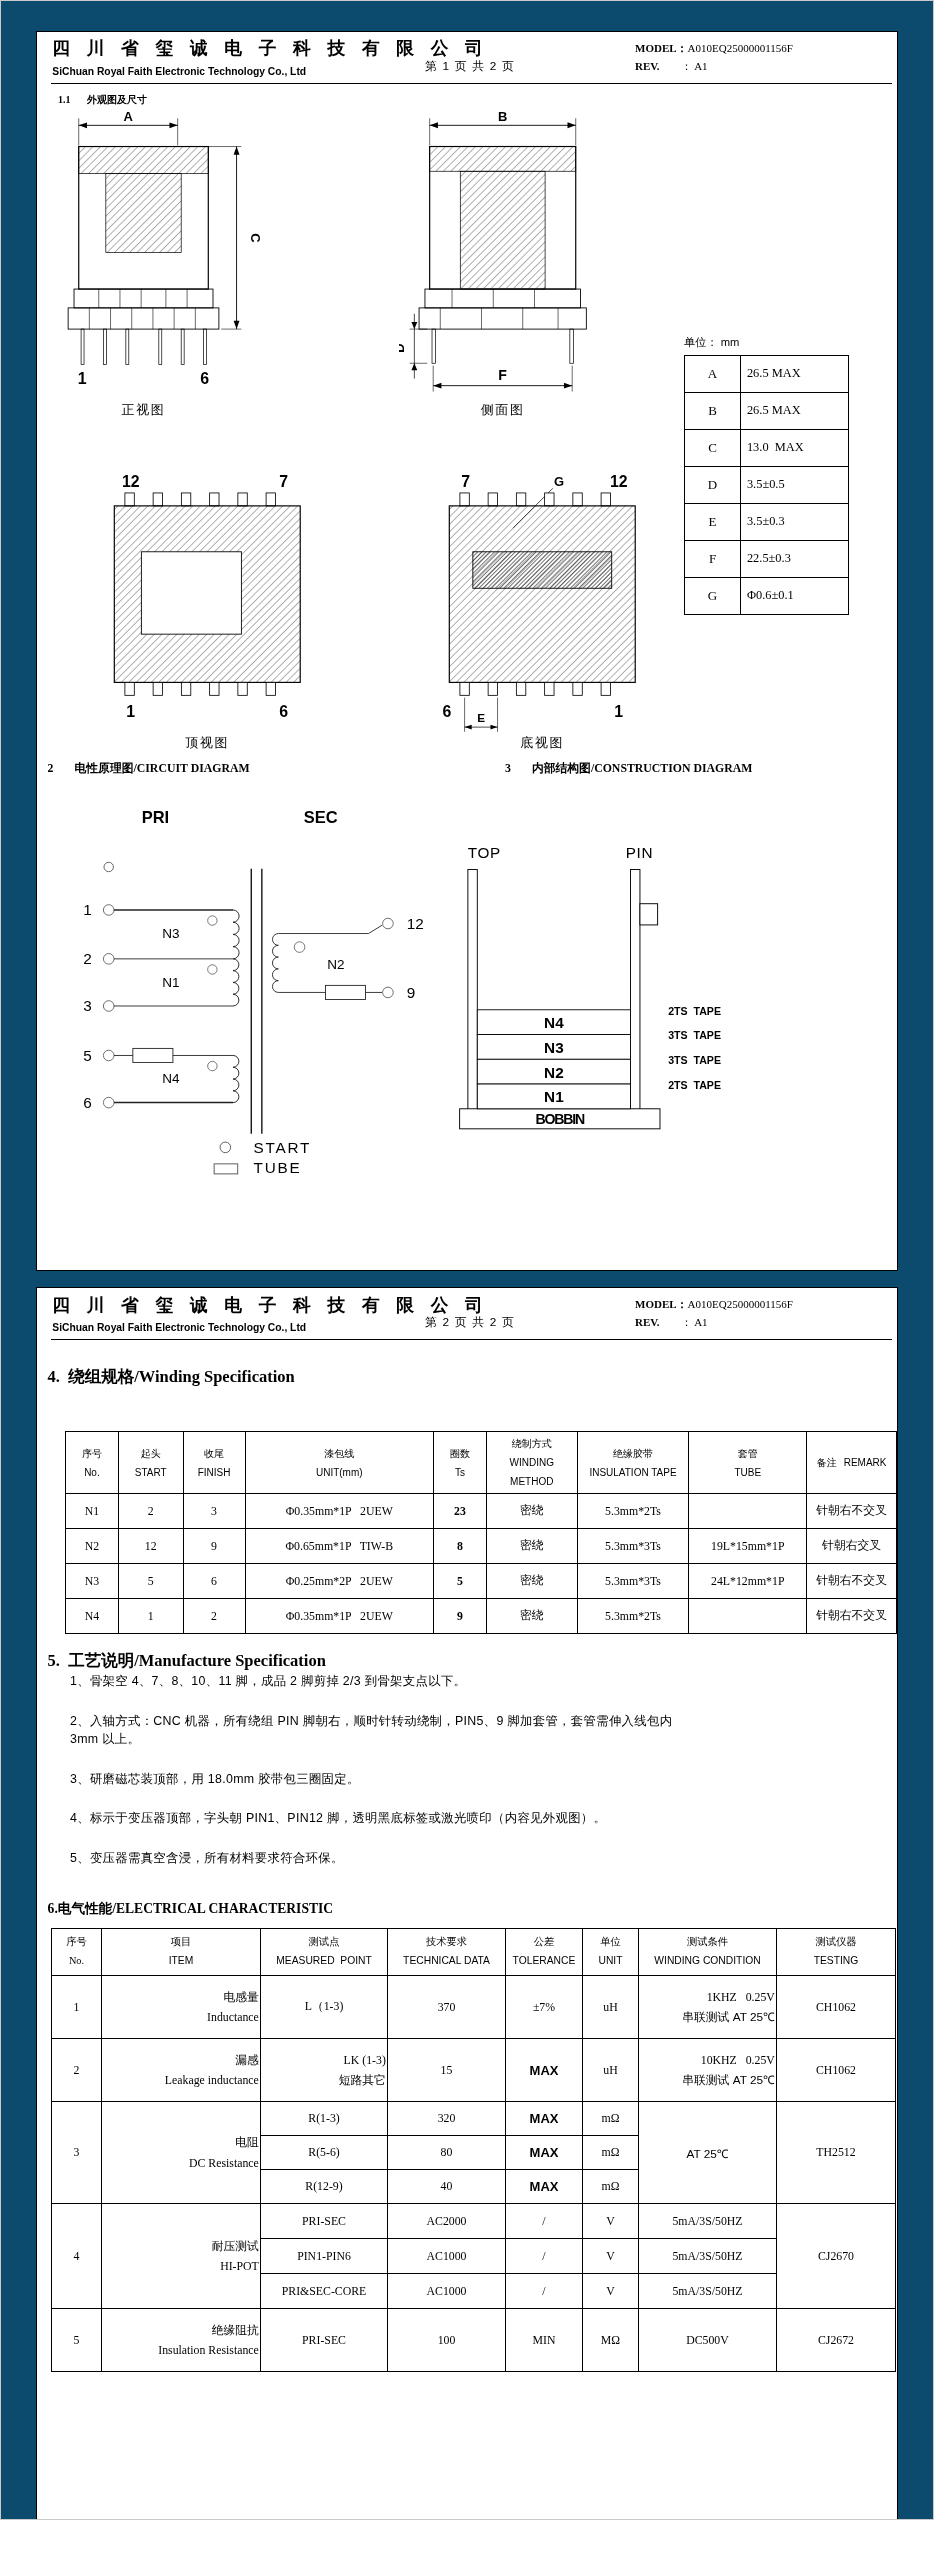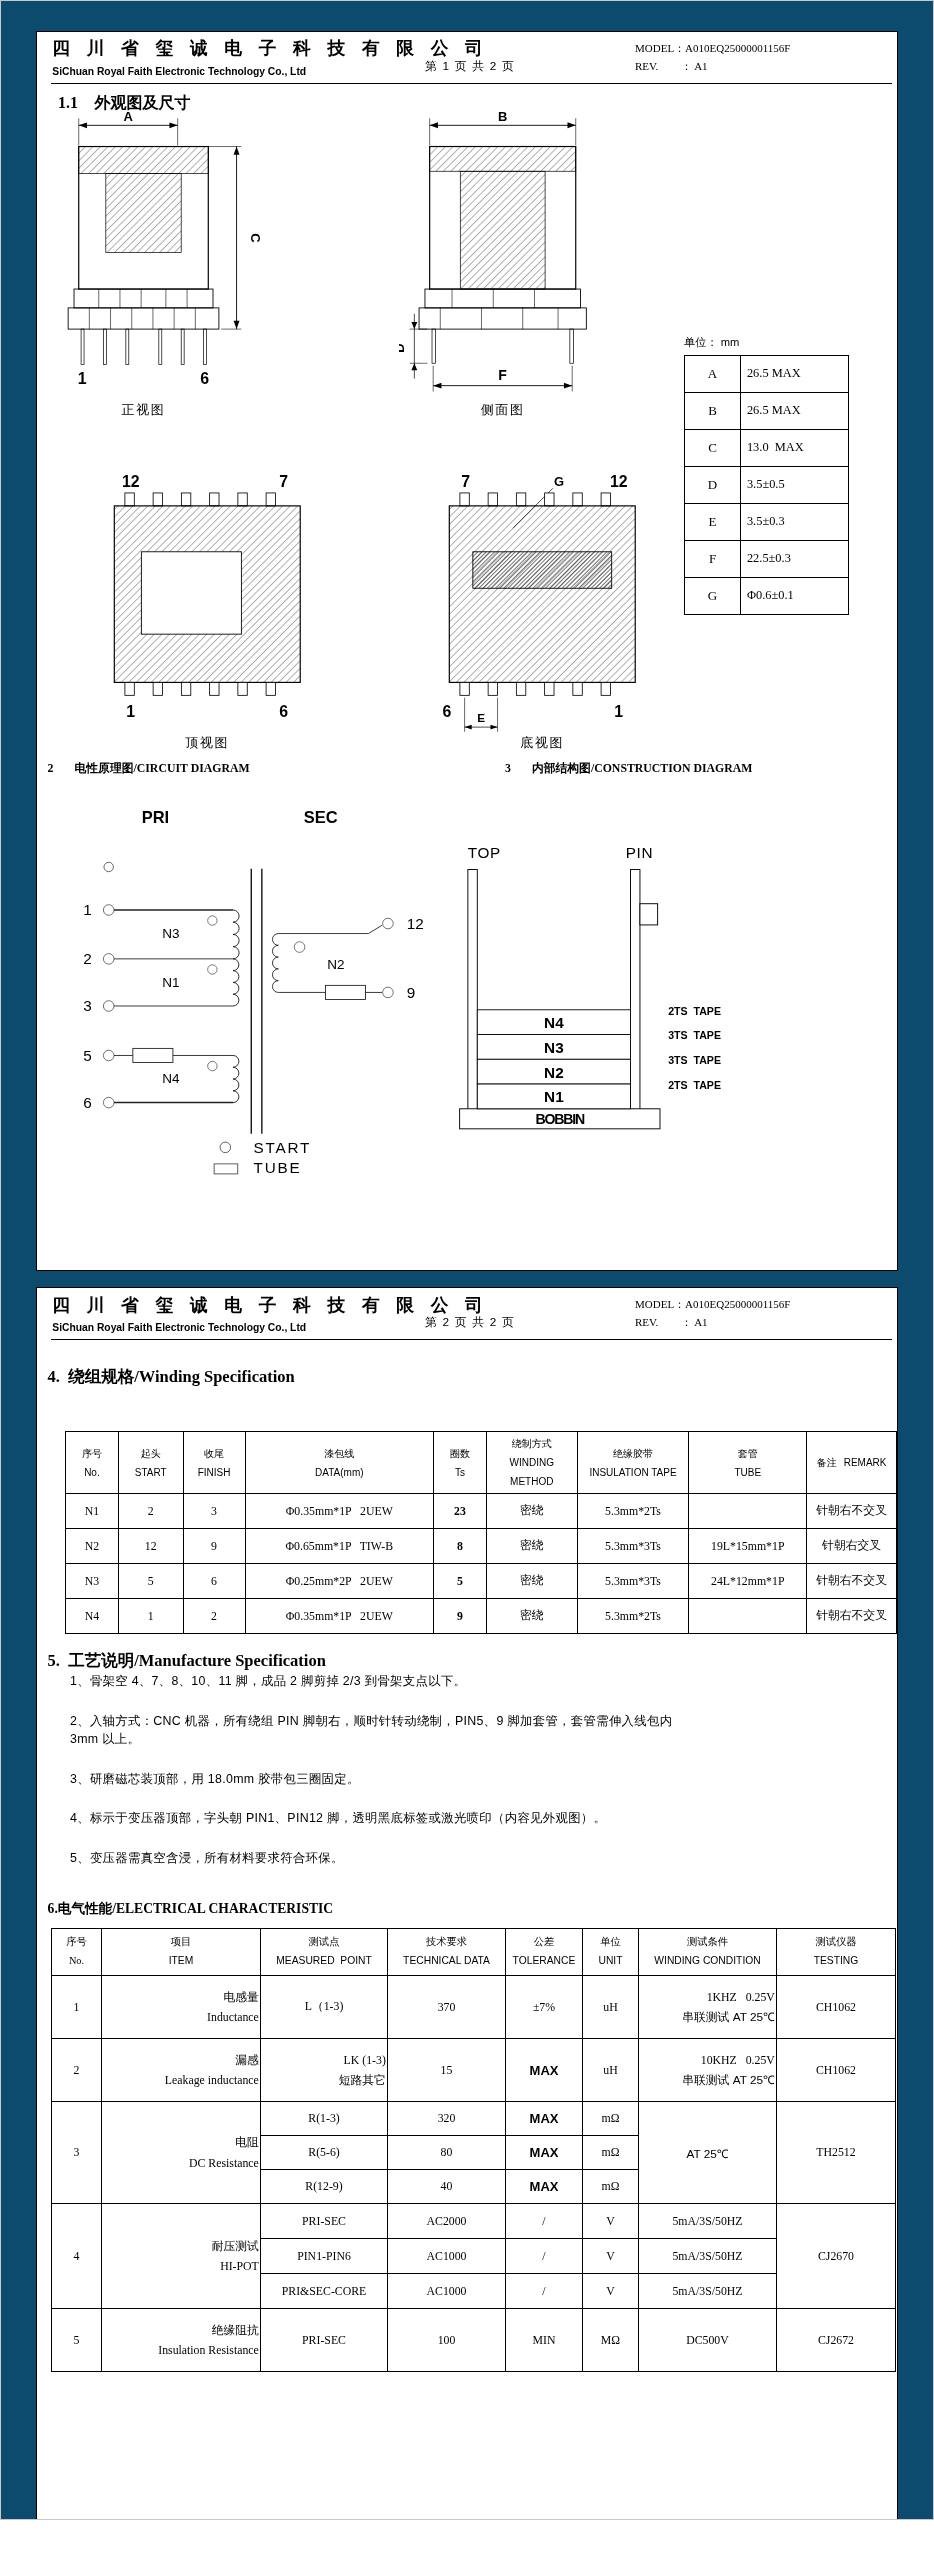--- a/index.html
+++ b/index.html
@@ -10,28 +10,28 @@
   #page2{top:1286px;height:1283px;}
   .abs{position:absolute;}
   .pre{white-space:pre;}
 
   
   .hdr-cn{left:15.3px;top:4.7px;font-size:17.7px;font-weight:bold;letter-spacing:5.9px;}
   .hdr-en{left:15.3px;top:34px;font-size:10.3px;font-weight:bold;}
   .hdr-rule{left:14px;right:4.7px;top:51px;border-top:1.8px solid #000;height:0;}
   .hdr-page{left:388px;top:27px;font-size:11.8px;letter-spacing:1.2px;}
   .hdr-model{left:598px;top:7px;font-family:"Liberation Serif",serif;font-size:11px;line-height:18px;}
-  .hdr-model .lab{display:inline-block;min-width:46px;}
+  .hdr-model .lab{display:inline-block;min-width:46px;font-weight:bold;}
 
   
   .sec-h{font-weight:bold;}
   .sec-h .num{font-family:"Liberation Serif",serif;}
   .sec-h .cn{font-family:"Liberation Sans",sans-serif;}
   .sec-h .en{font-family:"Liberation Serif",serif;}
-  #s1h{left:21px;top:61px;font-size:16px;}
+  #s1h{left:21px;top:61px;font-size:10px;}
   #s1h .num{margin-right:16.5px;}
   #s2h{left:10.6px;top:729px;font-size:11.8px;}
   #s3h{left:468px;top:729px;font-size:11.8px;}
   #s2h .num,#s3h .num{margin-right:21px;}
   #s4h{left:10.6px;top:78px;font-size:16.5px;}
   #s5h{left:10.6px;top:362px;font-size:16.5px;}
   #s6h{left:10.6px;top:612px;font-size:13.6px;}
   #s4h .num,#s5h .num{margin-right:8.2px;}
 
   
@@ -450,21 +450,21 @@
         <th>
               <span class="cn">起头</span>
               <span class="en">START</span>
             </th>
         <th>
               <span class="cn">收尾</span>
               <span class="en">FINISH</span>
             </th>
         <th>
               <span class="cn">漆包线</span>
-              <span class="en">DATA(mm)</span>
+              <span class="en">UNIT(mm)</span>
             </th>
         <th>
               <span class="cn">圈数</span>
               <span class="en">Ts</span>
             </th>
         <th>
               <span class="cn">绕制方式</span>
               <span class="en">WINDING METHOD</span>
             </th>
         <th>

